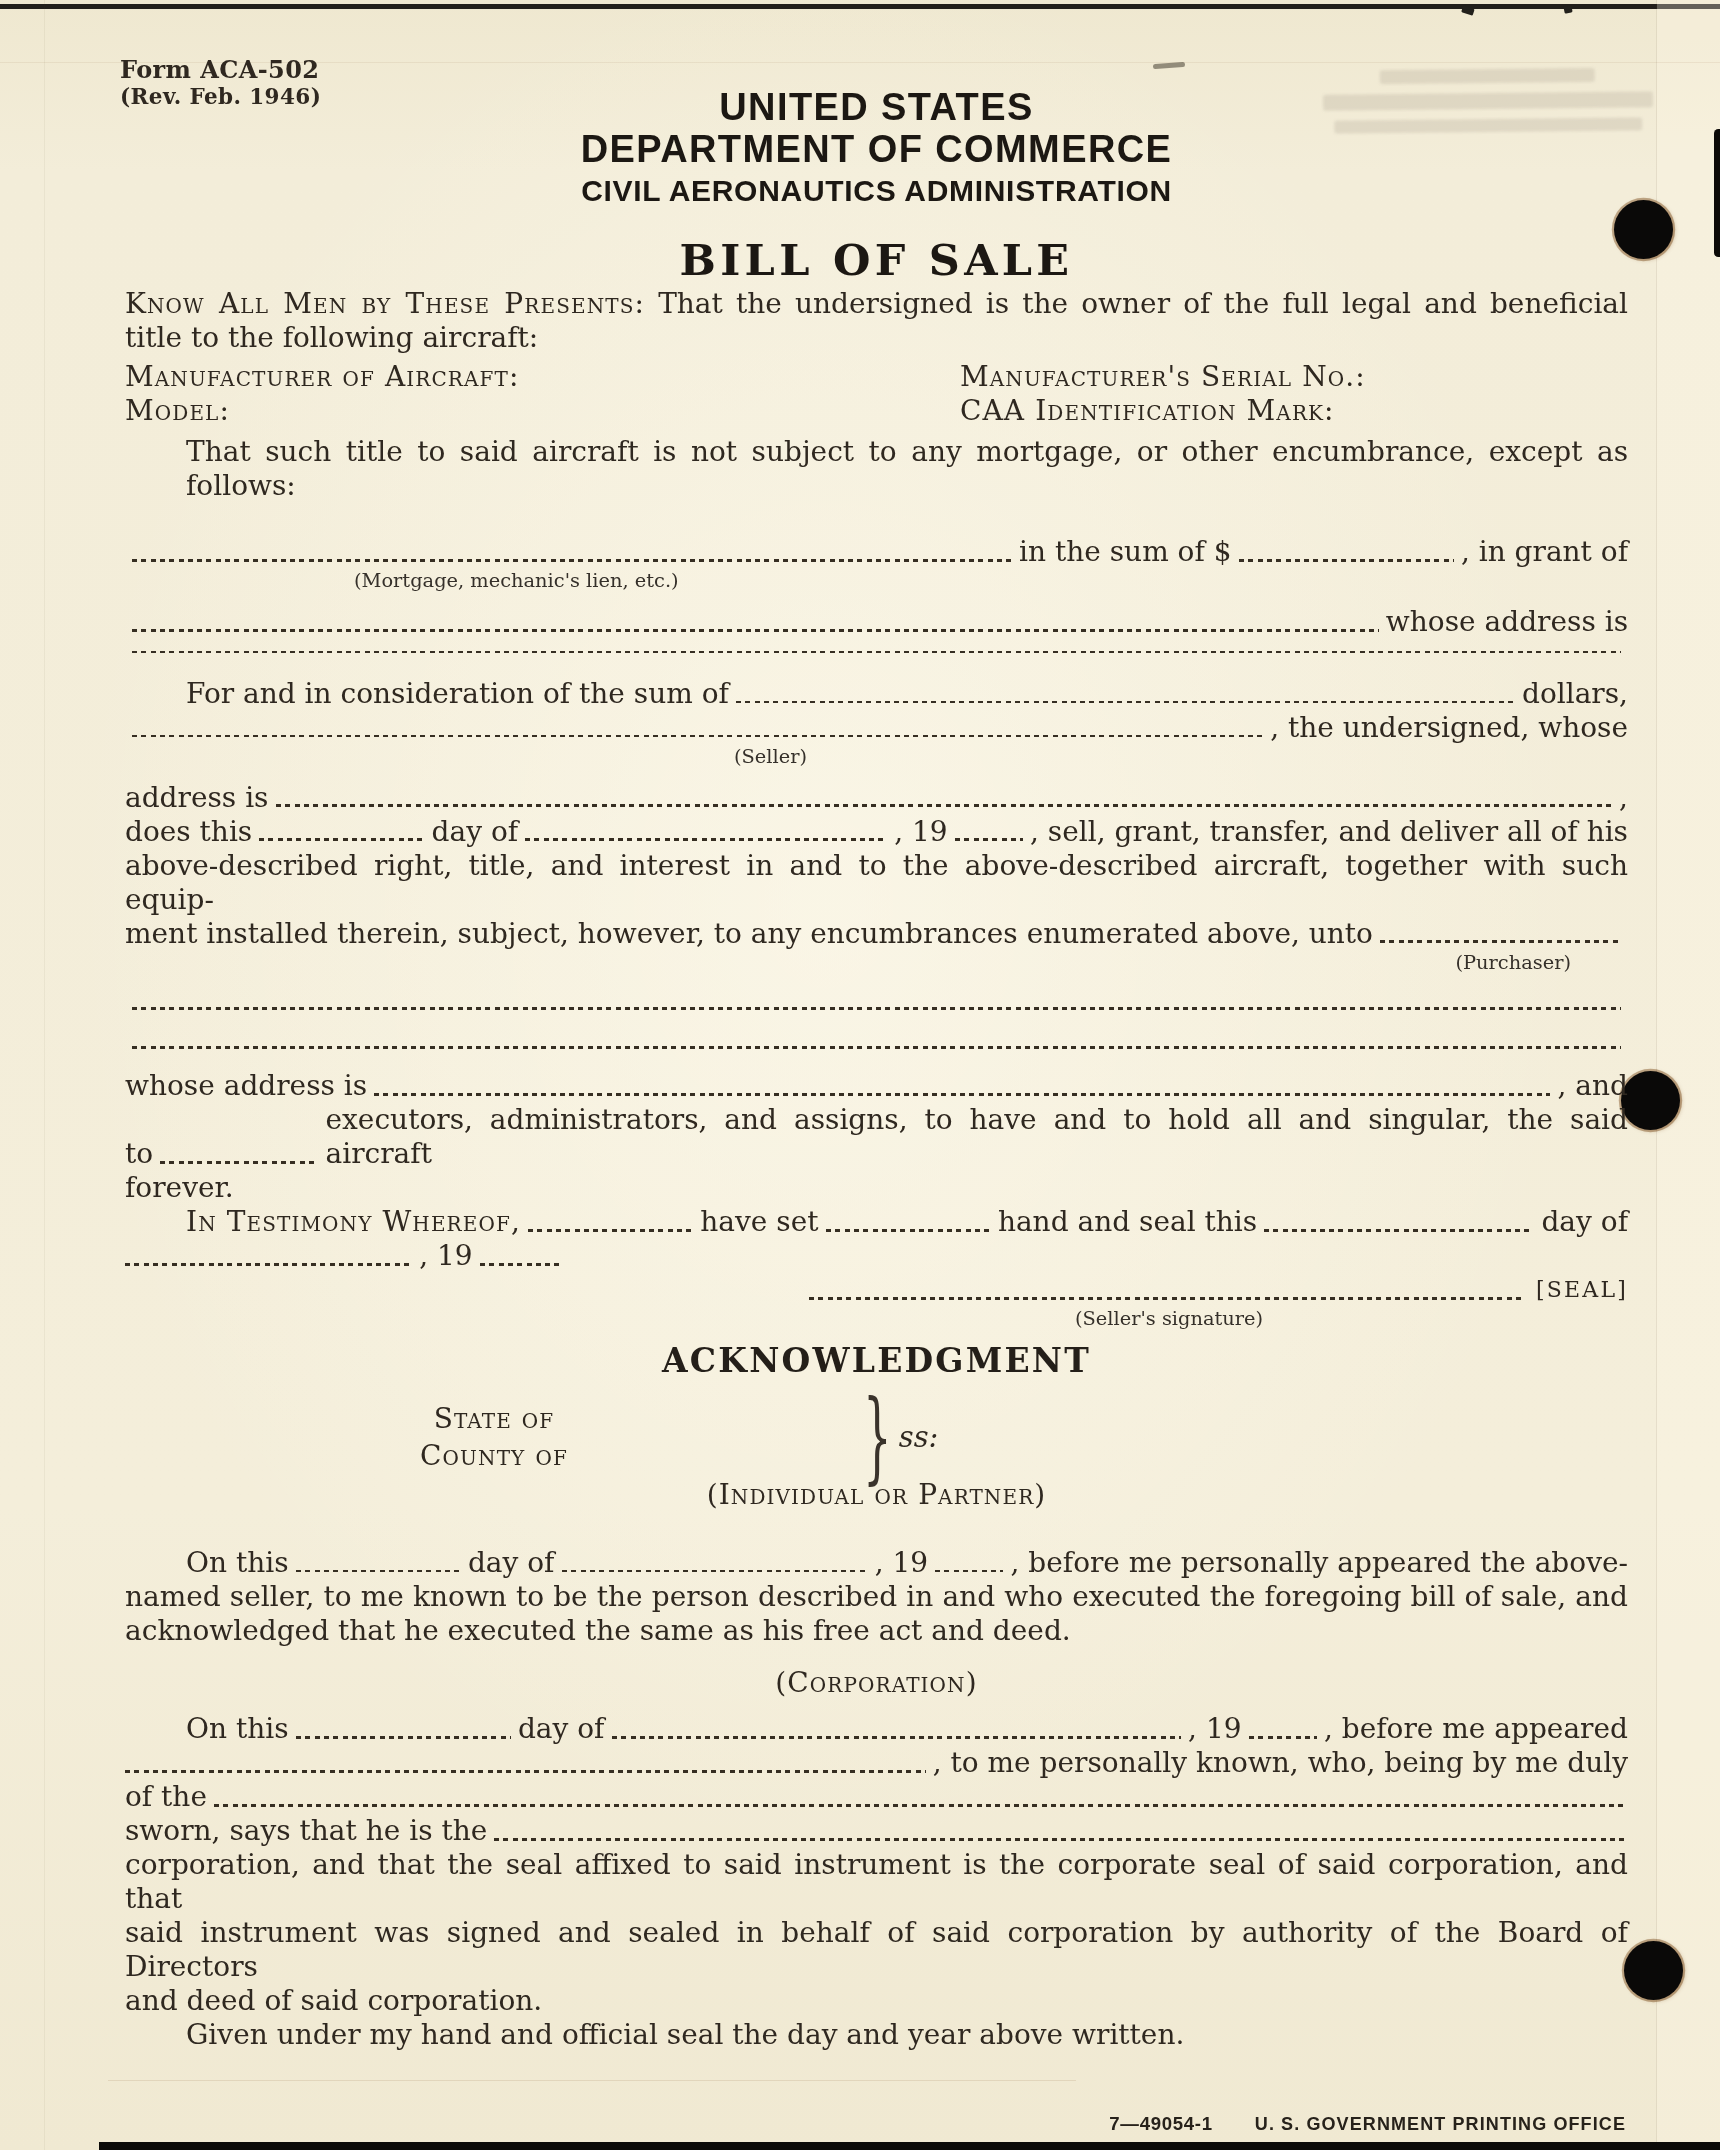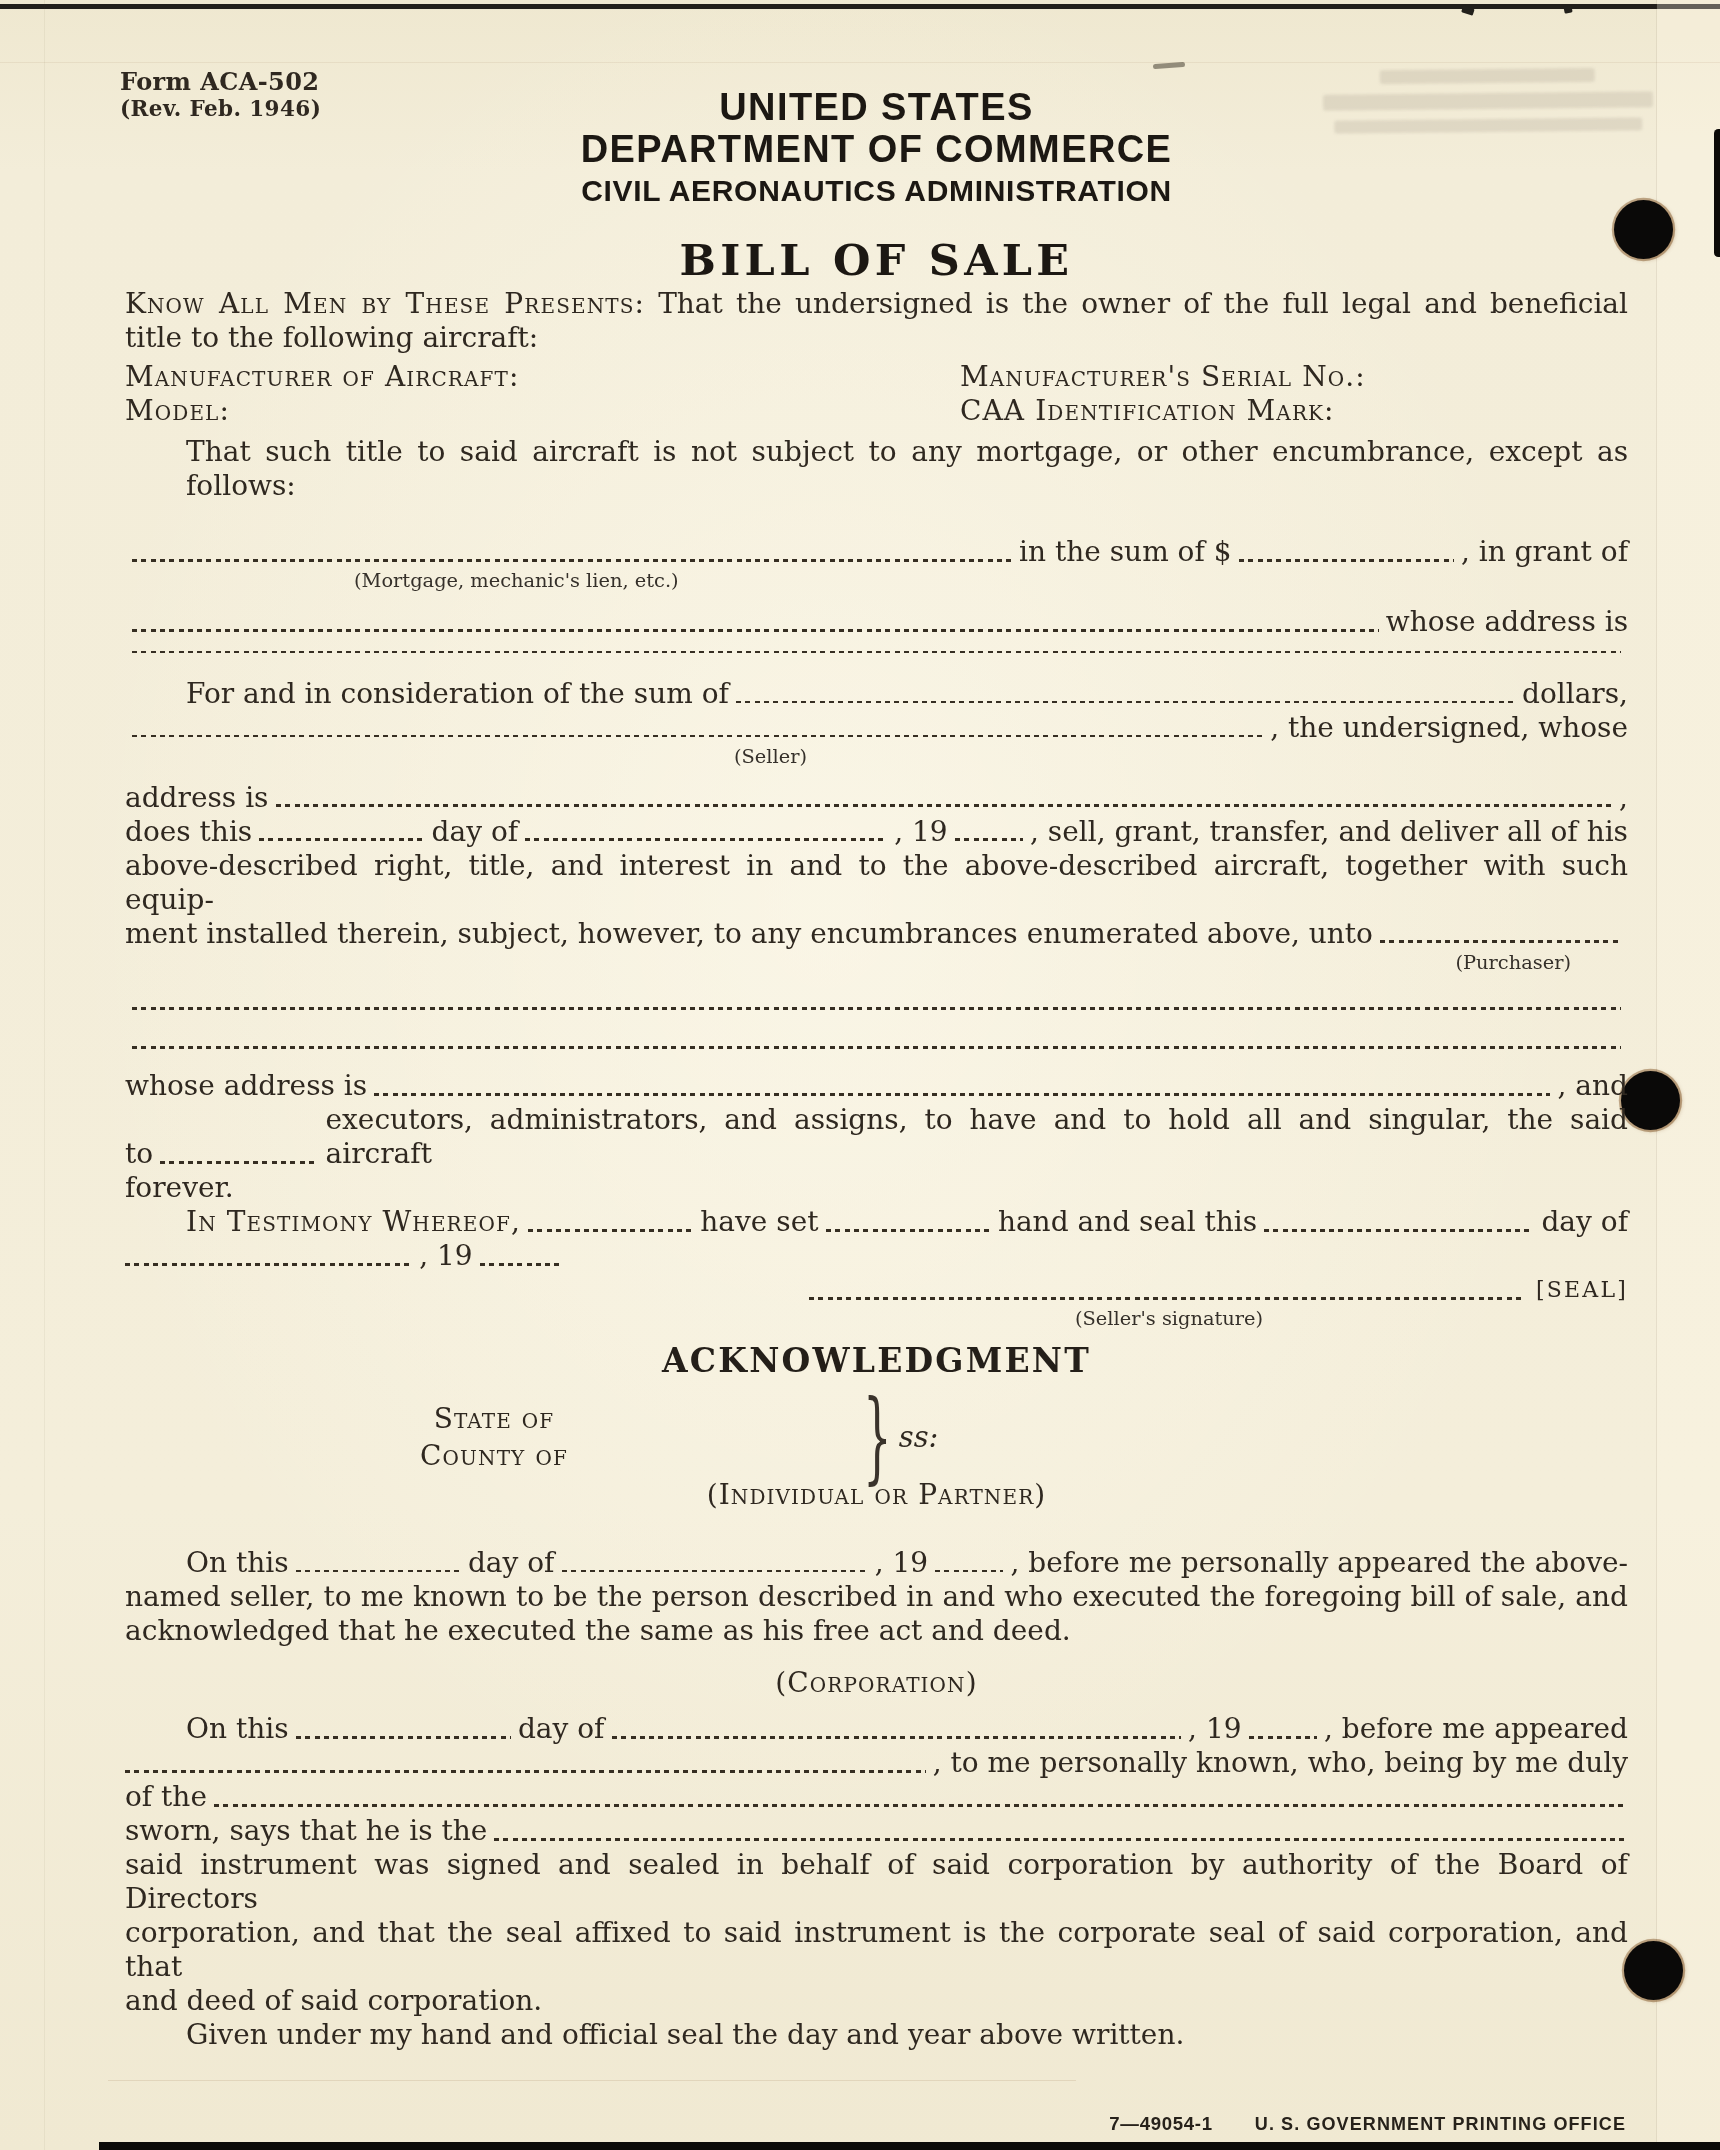--- a/index.html
+++ b/index.html
@@ -24,21 +24,21 @@
   .rightband{position:absolute;top:0;bottom:0;left:1657px;right:0;background:rgba(255,250,232,.30);}
   .ghost{position:absolute;left:1323px;top:69px;width:337px;transform:rotate(-.6deg);filter:blur(1.8px);}
   .ghost div{background:rgba(112,102,88,.15);border-radius:2.9px;}
   .g1{height:14.3px;width:215px;margin:0 0 10px 57px;}
   .g2{height:16px;width:330px;margin:0 0 10px 0;}
   .g3{height:13px;width:308px;margin:0 0 0 10.8px;}
   .speck1{position:absolute;left:1462px;top:7.2px;width:11.5px;height:6.5px;background:#22201b;transform:rotate(18deg);border-radius:1.4px;}
   .speck2{position:absolute;left:1564px;top:5.7px;width:8px;height:6.5px;background:#22201b;transform:rotate(-12deg);border-radius:1.4px;}
   .penmark{position:absolute;left:1153px;top:63px;width:32px;height:5px;background:rgba(70,62,50,.55);border-radius:2.2px;transform:rotate(-4deg);}
   
-  .formmeta{position:absolute;left:120px;top:68px;font-weight:bold;font-size:24px;line-height:27px;letter-spacing:0.4px;}
+  .formmeta{position:absolute;left:120px;top:56px;font-weight:bold;font-size:24px;line-height:27px;letter-spacing:0.4px;}
   .formmeta .rev{font-size:21.5px;font-weight:bold;}
   
   .header{position:absolute;left:125px;right:93px;top:87px;text-align:center;color:#1c1813;}
   .hsans{font-family:"Liberation Sans",sans-serif;font-weight:bold;}
   .h1{font-size:38px;line-height:40px;letter-spacing:1.4px;}
   .h2{font-size:38px;line-height:44px;letter-spacing:1.4px;}
   .h3{font-size:30px;line-height:39px;letter-spacing:0.7px;}
   .title{margin-top:27px;font-size:43px;line-height:46px;font-weight:bold;letter-spacing:4.3px;}
   
   .body{position:absolute;left:125px;right:93px;top:287px;font-size:28px;line-height:34px;}
@@ -260,22 +260,22 @@
       <span>, to me personally known, who, being by me duly</span>
     </div>
     <div class="r">
       <span>of the</span>
       <span class="d dfl" style="margin-right:0;"></span>
     </div>
     <div class="r">
       <span>sworn, says that he is the</span>
       <span class="d dfl" style="margin-right:0;"></span>
     </div>
+    <div class="jl">corporation, and that the seal affixed to said instrument is the corporate seal of said corporation, and that</div>
     <div class="jl">said instrument was signed and sealed in behalf of said corporation by authority of the Board of Directors</div>
-    <div class="jl">corporation, and that the seal affixed to said instrument is the corporate seal of said corporation, and that</div>
     <div>and deed of said corporation.</div>
     <div class="r">
       <span class="sp85"></span>
       <span>Given under my hand and official seal the day and year above written.</span>
     </div>
 
     <div class="notaryblock">
       
       
       

